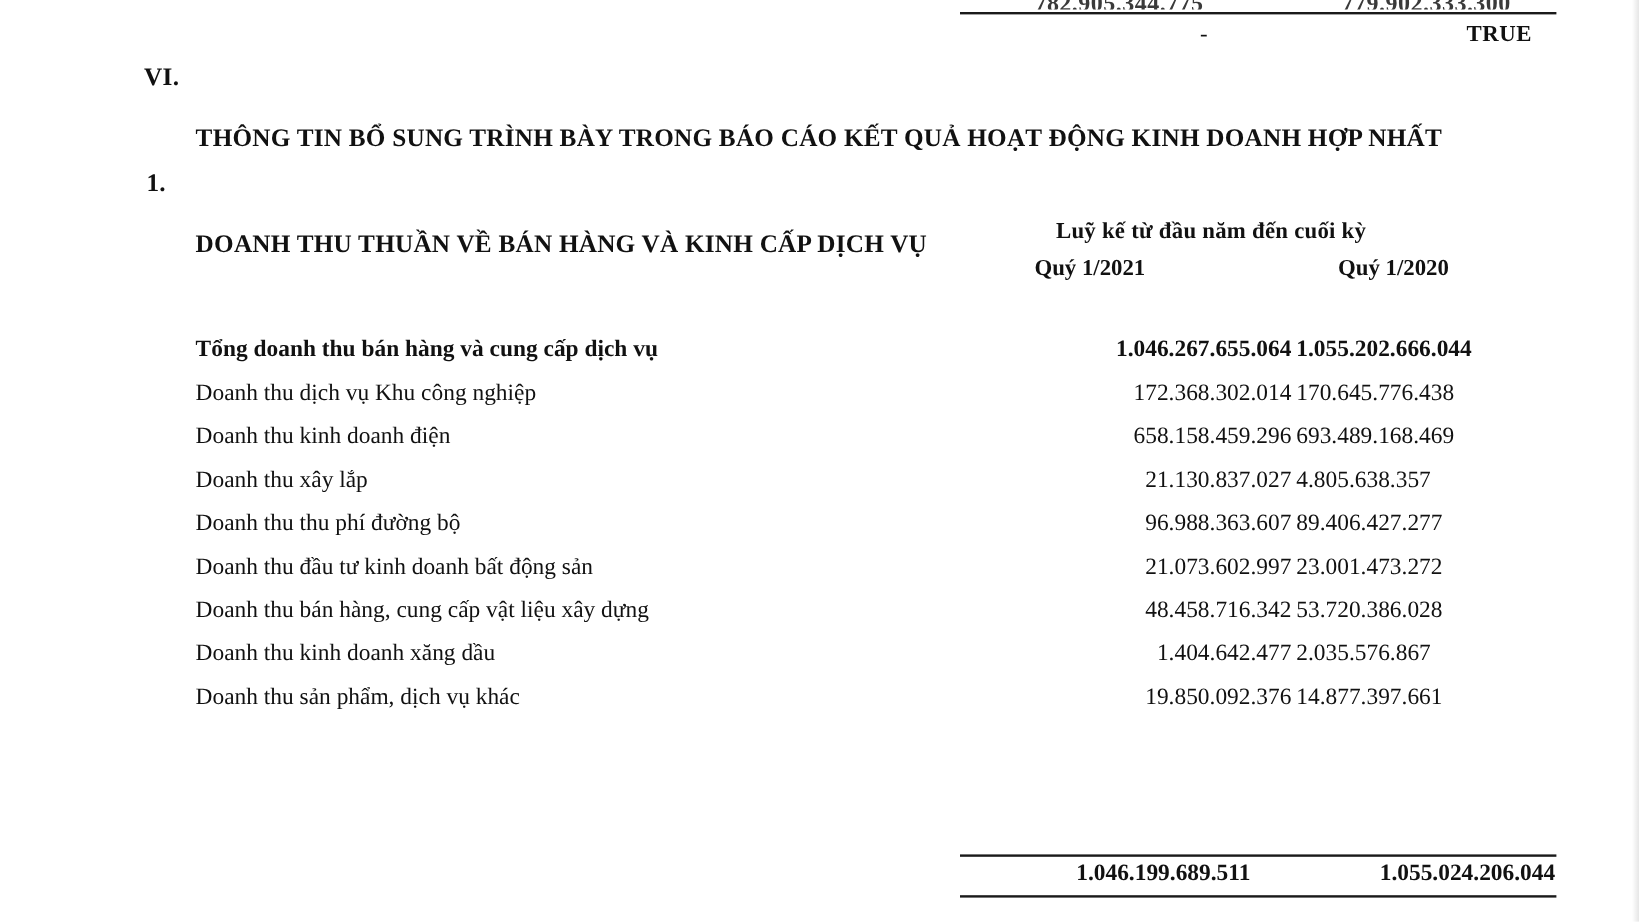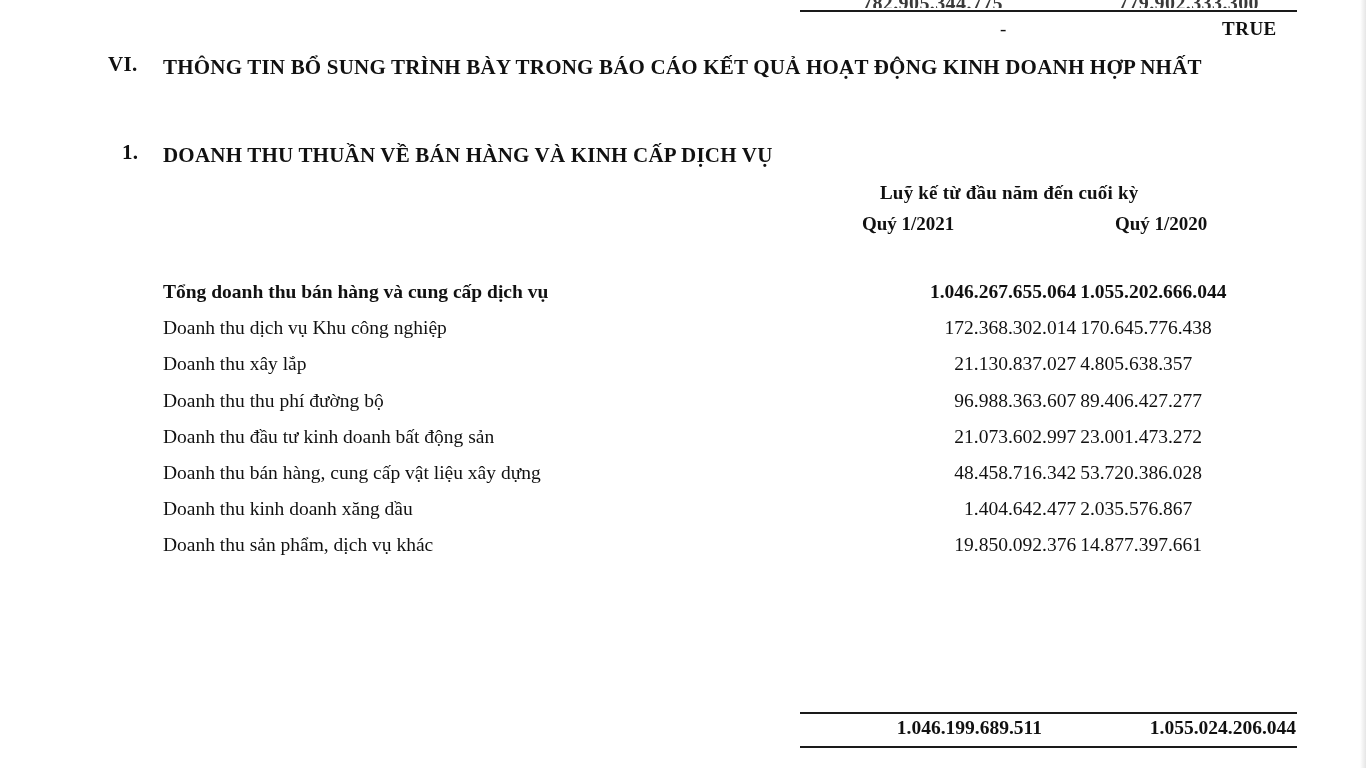--- a/index.html
+++ b/index.html
@@ -71,22 +71,23 @@
     font-weight: bold;
     font-size: 21px;
     letter-spacing: .3px;
   }
   .sec-title {
     position: absolute;
     font-weight: bold;
     font-size: 21px;
     letter-spacing: .2px;
     line-height: 31px;
-  }
-  #sec6-num { left: 108px; top: 52px; }
+    margin-top: 48px;
+  }
+  #sec6-num { left: 120px; top: 52px; }
   #sec6-title { left: 163px; top: 52px; width: 1180px; }
 
   #sec1-num { left: 122px; top: 140px; }
   #sec1-title { left: 163px; top: 140px; width: 900px; }
 
   
   .col-head-main {
     position: absolute;
     left: 880px;
     top: 182px;
@@ -187,20 +188,25 @@
           <td class="label">Tổng doanh thu bán hàng và cung cấp dịch vụ</td>
           <td class="v1">1.046.267.655.064</td>
           <td class="v2">1.055.202.666.044</td>
         </tr>
         <tr>
           <td class="label">Doanh thu dịch vụ Khu công nghiệp</td>
           <td class="v1">172.368.302.014</td>
           <td class="v2">170.645.776.438</td>
         </tr>
         <tr>
+          <td class="label">Doanh thu kinh doanh điện</td>
+          <td class="v1">658.158.459.296</td>
+          <td class="v2">693.489.168.469</td>
+        </tr>
+        <tr>
           <td class="label">Doanh thu xây lắp</td>
           <td class="v1">21.130.837.027</td>
           <td class="v2">4.805.638.357</td>
         </tr>
         <tr>
           <td class="label">Doanh thu thu phí đường bộ</td>
           <td class="v1">96.988.363.607</td>
           <td class="v2">89.406.427.277</td>
         </tr>
         <tr>

